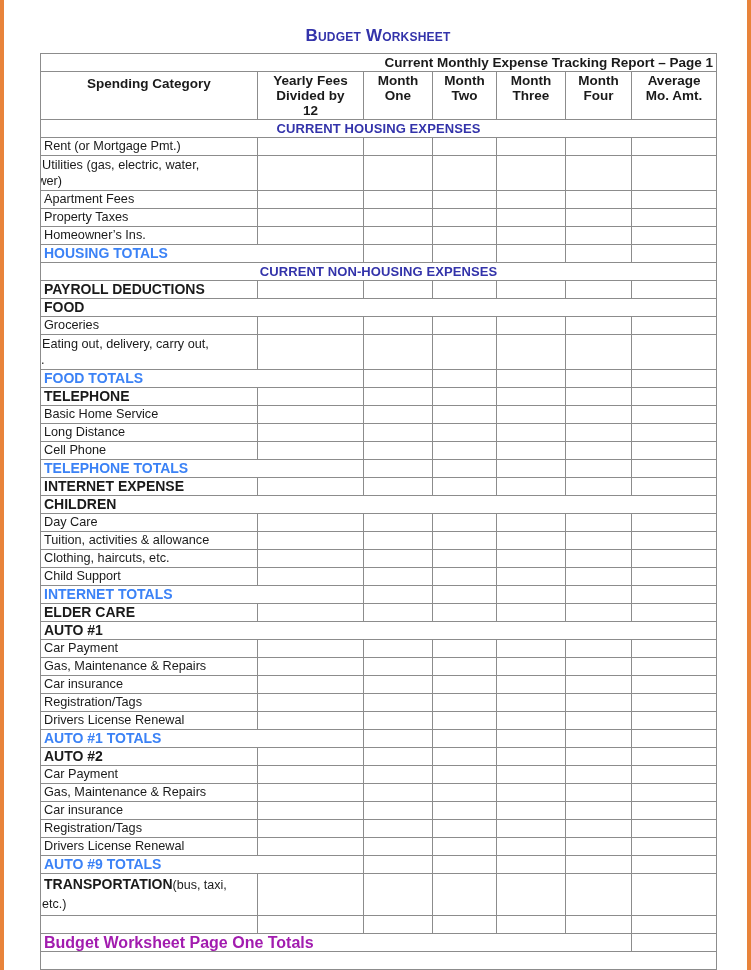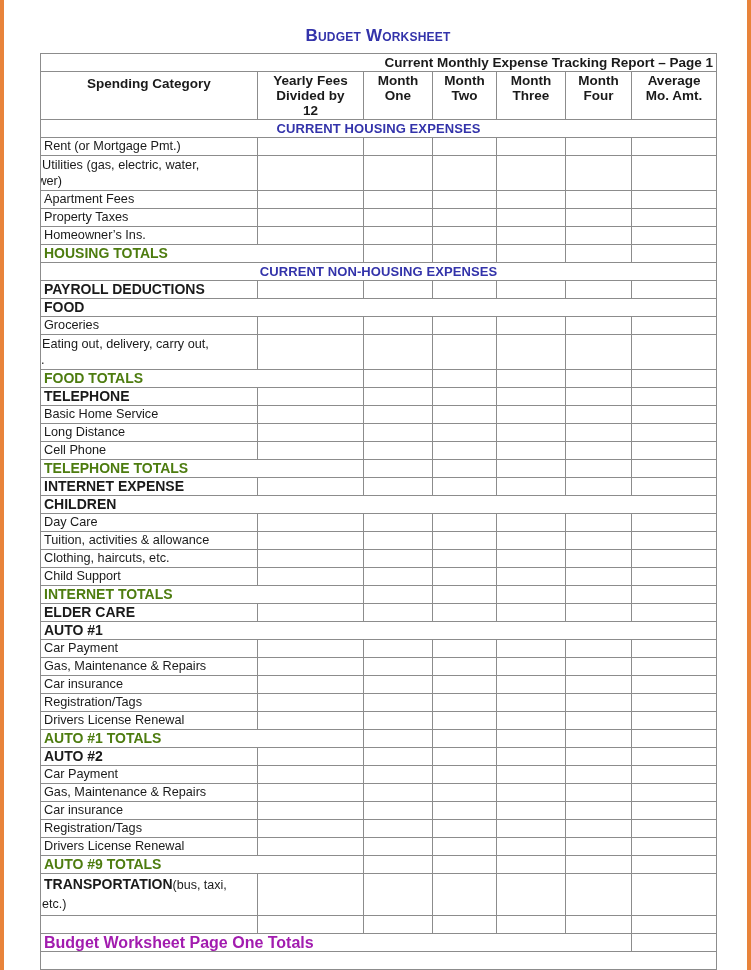--- a/index.html
+++ b/index.html
@@ -106,21 +106,21 @@
     height: 19px;
     line-height: 19px;
     padding-left: 6px;
   }
   td.group .sub {
     font-weight: normal;
     font-size: 12.5px;
   }
   
   td.totals {
-    color: #4d7c0f;
+    color: #3b82f6;
     font-weight: bold;
     font-size: 14px;
     height: 19px;
     line-height: 19px;
     padding-left: 6px;
   }
   
   td.item {
     font-size: 12.7px;
     padding-left: 22px;

